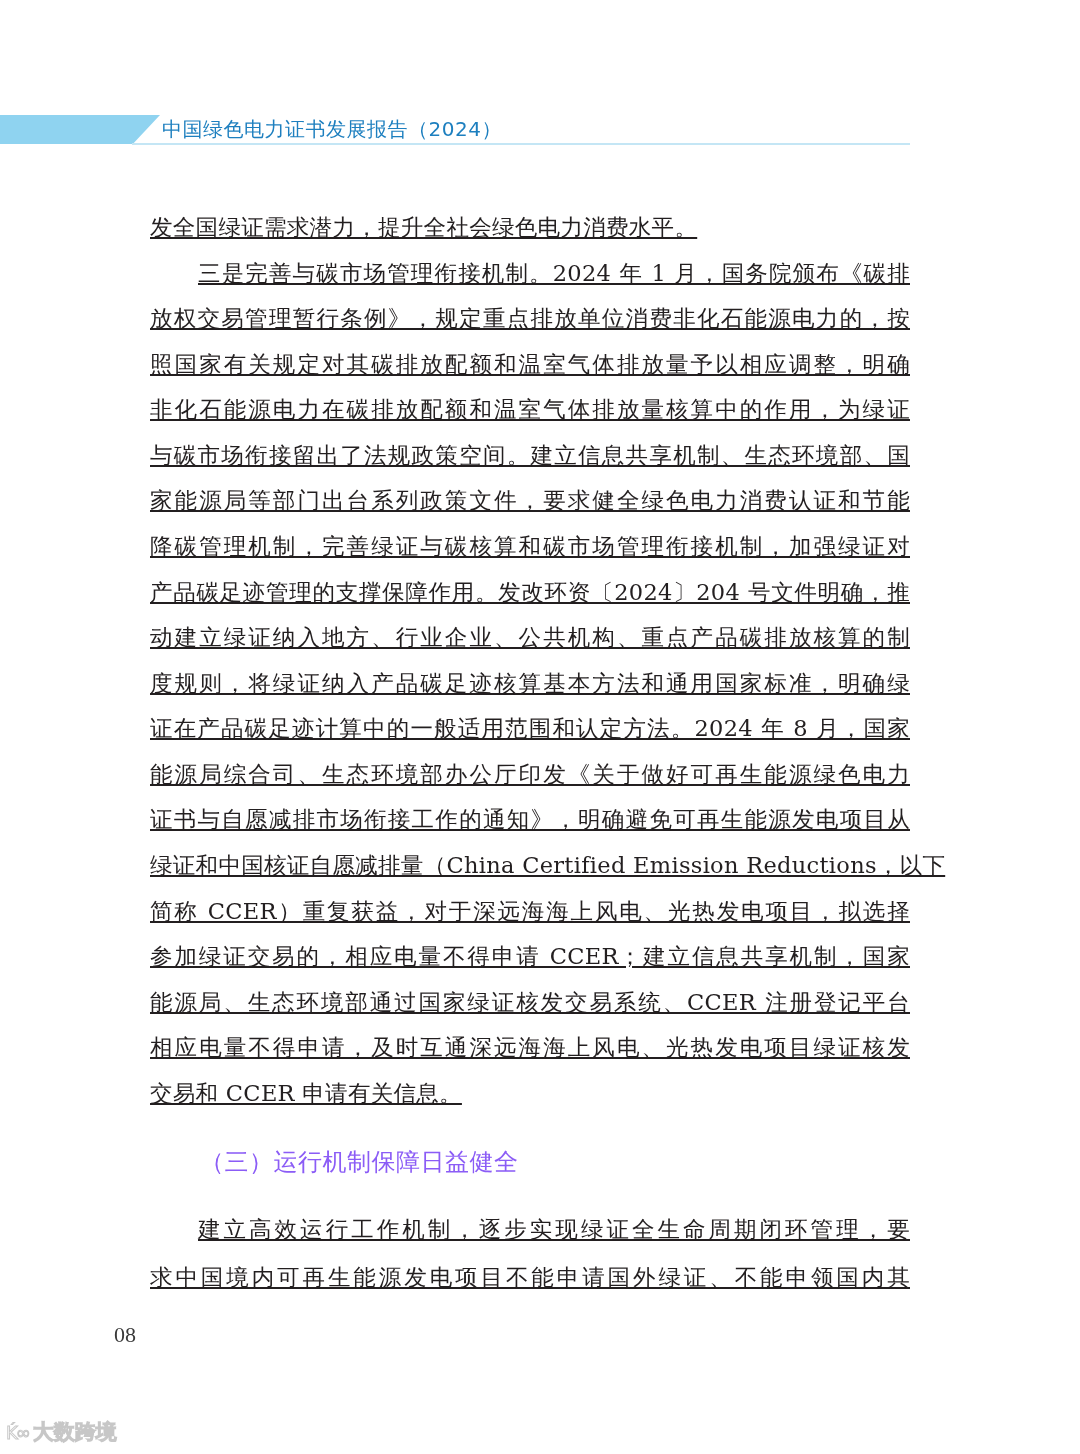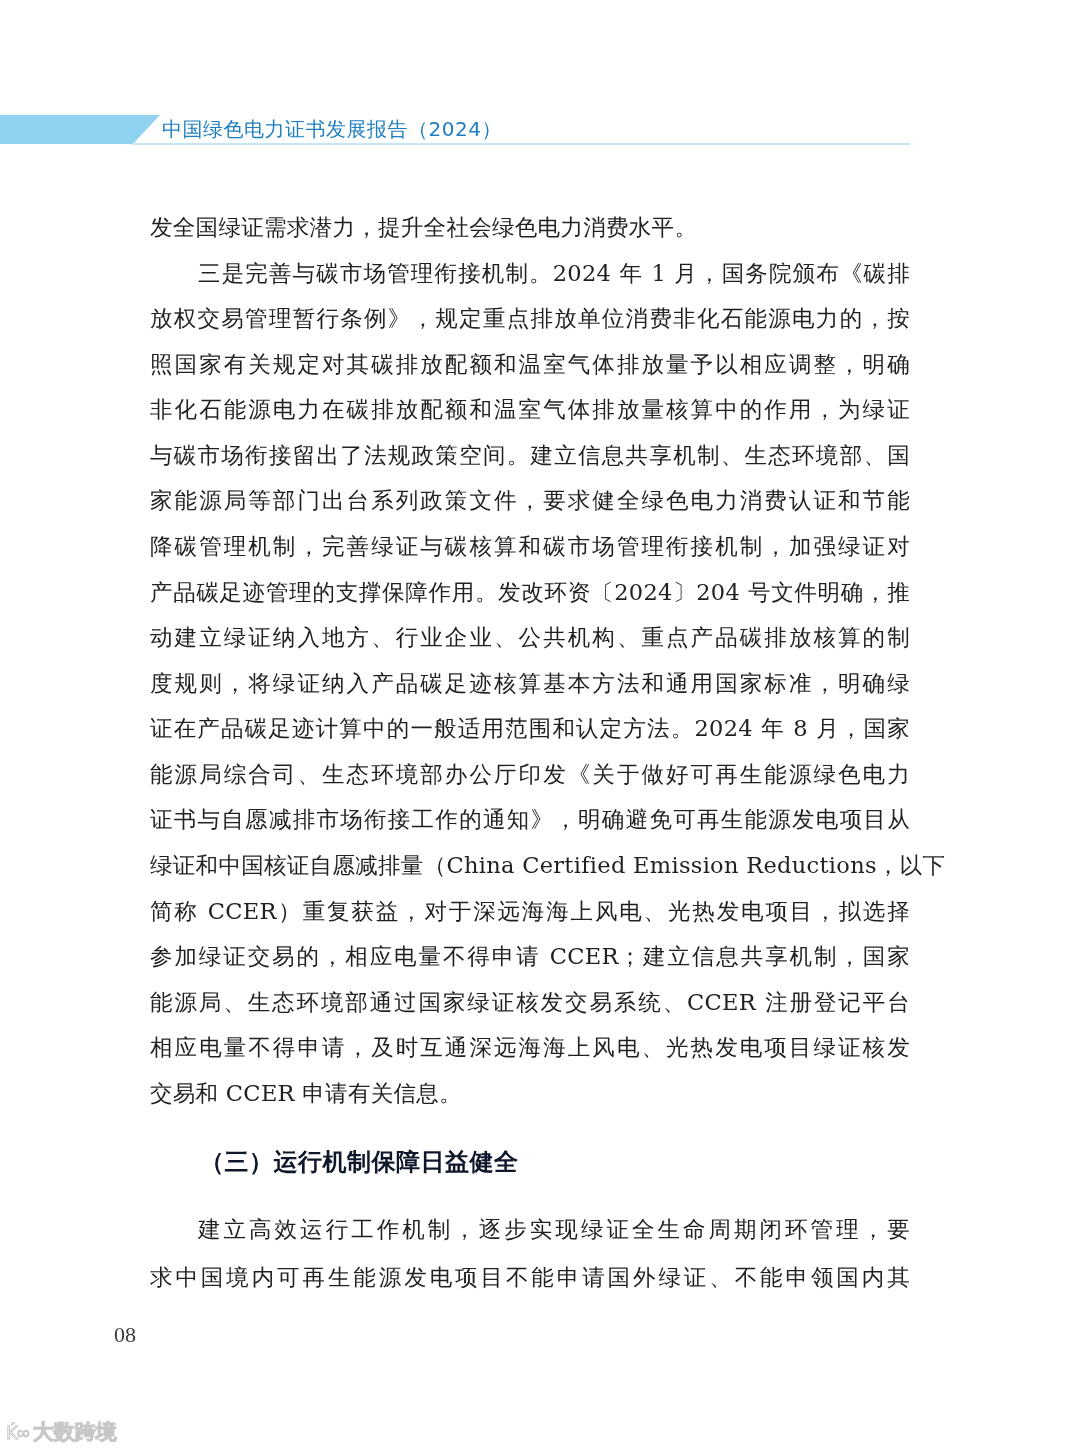--- a/index.html
+++ b/index.html
@@ -51,36 +51,37 @@
       position: absolute;
       left: 0;
       width: 760px;
       font-size: 22.5px;
       line-height: 30px;
       height: 30px;
       white-space: nowrap;
       text-align: justify;
       text-align-last: justify;
       letter-spacing: 0.3px;
+      text-decoration: underline;
     }
     .line.last {
       text-align-last: left;
     }
     .line.indent {
       left: 48px;
       width: 712px;
     }
     .section-heading {
       position: absolute;
       left: 200px;
       top: 1146px;
       font-family: "DejaVu Sans", "Liberation Sans", sans-serif;
-      font-weight: bold;
+      font-weight: normal;
       font-size: 24px;
-      color: #0f172a;
+      color: #8b5cf6;
       white-space: nowrap;
       letter-spacing: 0.5px;
     }
     .page-number {
       position: absolute;
       left: 114px;
       top: 1322px;
       font-family: "Liberation Serif", "DejaVu Serif", serif;
       font-size: 22px;
       color: #3a3a3a;

